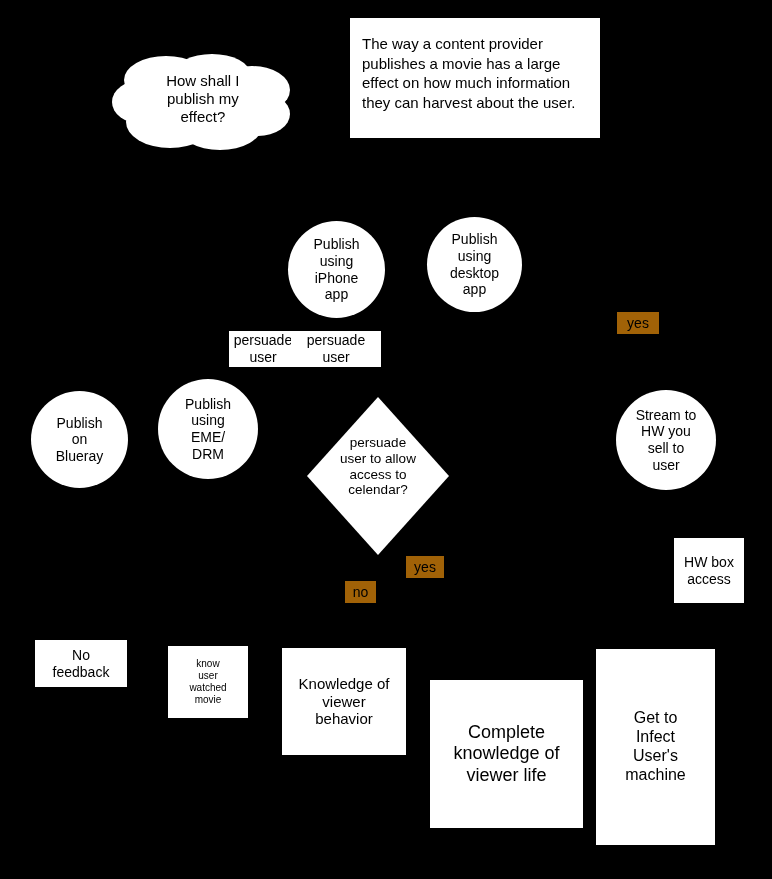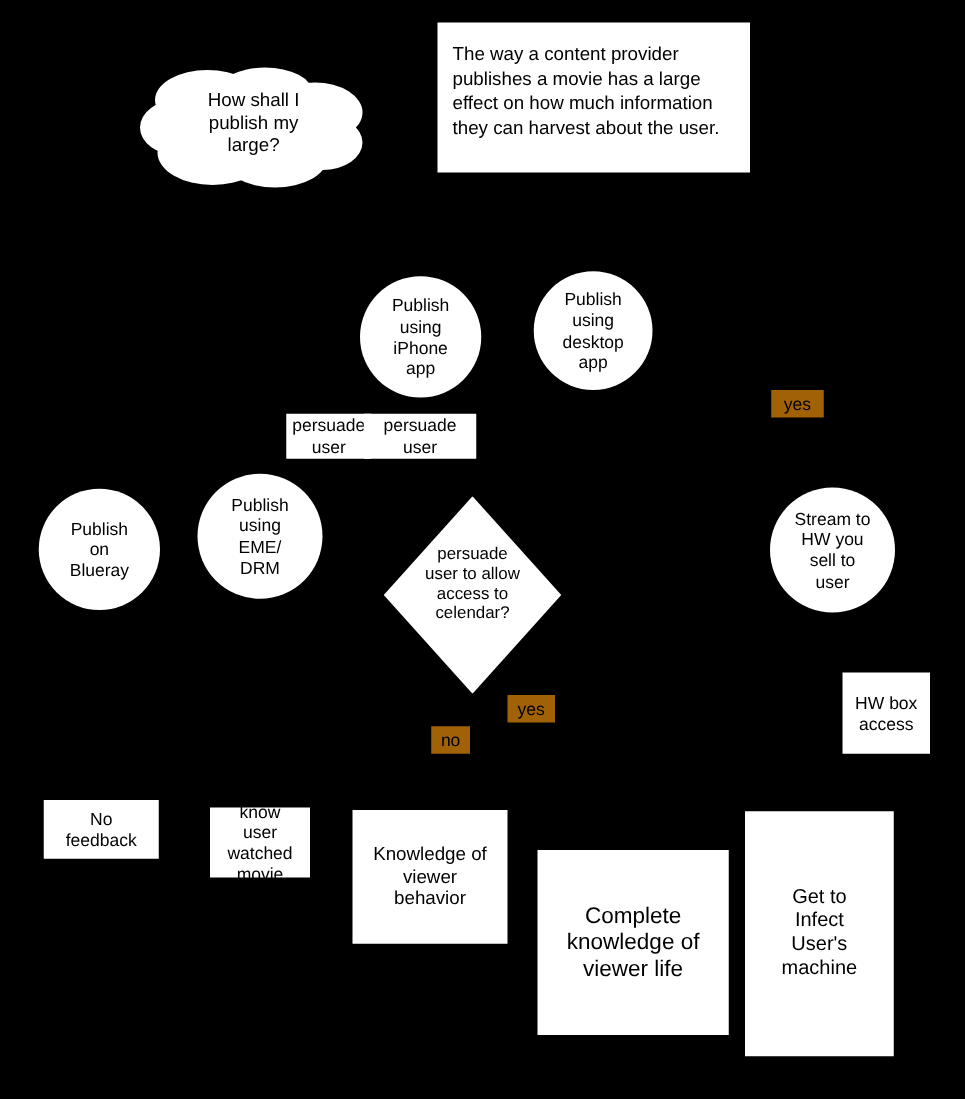--- a/index.html
+++ b/index.html
@@ -104,21 +104,21 @@
         <ellipse cx="144" cy="38" rx="38" ry="24"></ellipse>
         <ellipse cx="34" cy="50" rx="30" ry="22"></ellipse>
         <ellipse cx="150" cy="62" rx="32" ry="22"></ellipse>
         <ellipse cx="62" cy="70" rx="44" ry="26"></ellipse>
         <ellipse cx="112" cy="74" rx="42" ry="24"></ellipse>
         <ellipse cx="92" cy="48" rx="62" ry="32"></ellipse>
       </g>
     </svg>
     <div class="cloud-label" style="font-size:15px;">How shall I
 publish my
-large?</div>
+effect?</div>
   </div>
 
   <div class="node rect" style="left:350px; top:18px; width:250px; height:120px; font-size:15px; padding:14px 12px 24px 12px; align-items:center; justify-content:flex-start; text-align:left; white-space:normal; line-height:1.3;">
     <span>The way a content provider publishes a movie has a large effect on how much information they can harvest about the user.</span>
   </div>
 
 
   <div class="tag" style="left:617px; top:312px; width:42px; height:22px; font-size:14px;">yes</div>
 
   <div class="node ellipse" style="left:288px; top:221px; width:97px; height:97px; font-size:14px;">
@@ -179,21 +179,21 @@
   <div class="node rect" style="left:674px; top:538px; width:70px; height:65px; font-size:14px;">
     <span>HW box
 access</span>
   </div>
 
   <div class="node rect" style="left:35px; top:640px; width:92px; height:47px; font-size:14px;">
     <span>No
 feedback</span>
   </div>
 
-  <div class="node rect" style="left:168px; top:646px; width:80px; height:56px; font-size:14px;text-align:center;">
+  <div class="node rect" style="left:168px; top:646px; width:80px; height:72px; font-size:10px;text-align:center;">
     <span>know
 user
 watched
 movie</span>
   </div>
 
   <div class="node rect" style="left:282px; top:648px; width:124px; height:107px; font-size:15px;">
     <span>Knowledge of
 viewer
 behavior</span>

